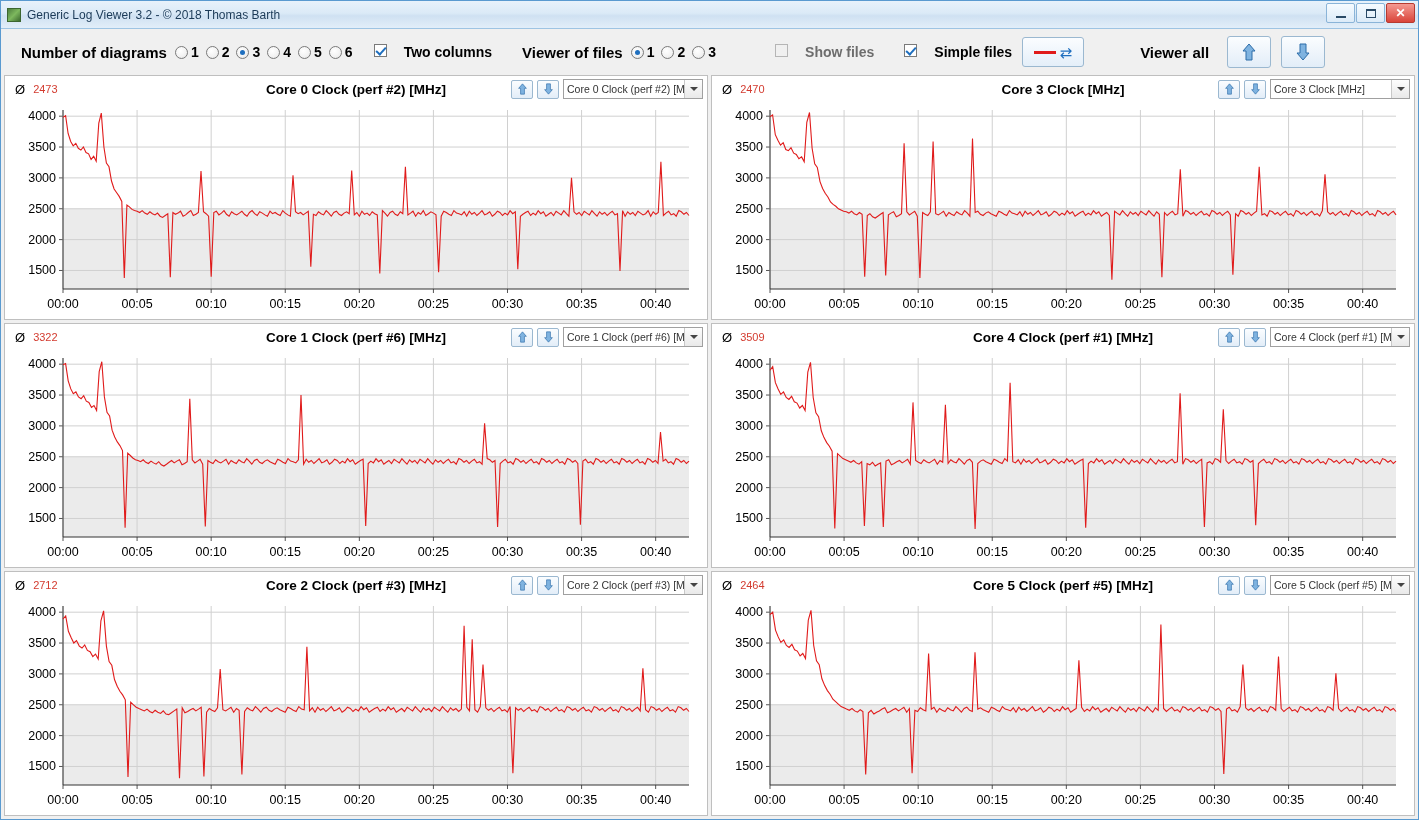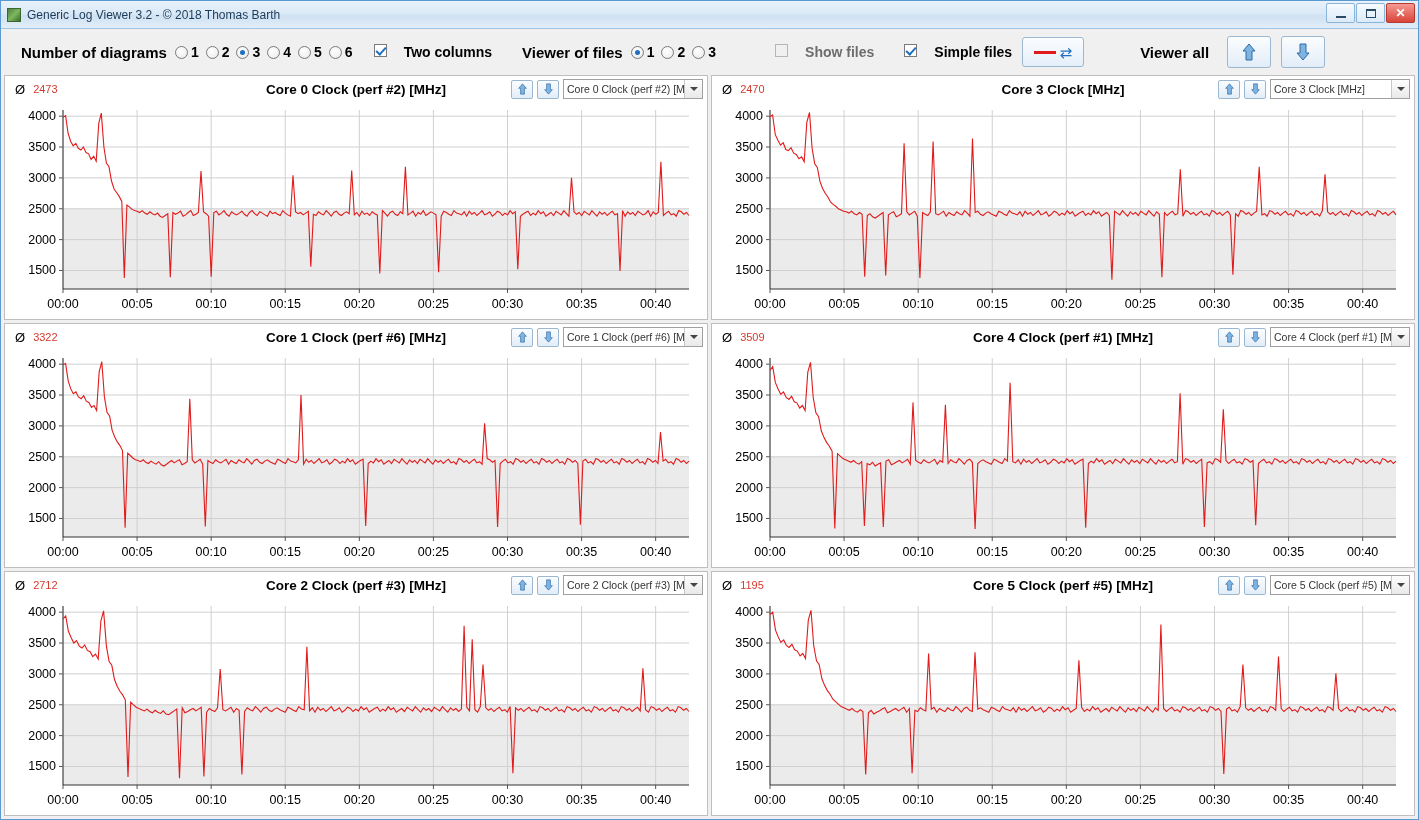--- a/index.html
+++ b/index.html
@@ -769,21 +769,21 @@
             <line x1="58" y1="8" x2="58" y2="187" stroke="#333" stroke-width="1"></line>
             <line x1="58" y1="187" x2="684" y2="187" stroke="#333" stroke-width="1"></line>
             <polyline points="58.0,21.0 60.7,17.9 63.4,33.3 66.1,39.5 68.8,45.0 71.5,42.6 74.3,48.1 77.0,50.0 79.7,46.9 82.4,52.4 85.1,53.7 87.8,58.6 90.5,56.1 93.2,61.1 95.9,22.8 98.6,12.9 101.4,48.1 104.1,63.6 106.8,67.3 109.5,81.5 112.2,88.2 114.9,93.2 117.6,96.9 120.3,101.8 123.0,179.0 125.7,104.3 128.5,106.8 131.2,109.2 133.9,110.5 136.6,111.7 139.3,112.9 142.0,111.1 144.7,113.5 147.4,114.8 150.1,112.3 152.8,114.2 155.6,115.4 158.3,112.9 161.0,116.0 163.7,116.6 166.4,114.8 169.1,112.9 171.8,111.1 174.5,180.2 177.2,109.8 179.9,114.8 182.7,113.5 185.4,111.7 188.1,110.5 190.8,112.9 193.5,111.1 196.2,109.2 198.9,178.4 201.6,114.2 204.3,110.5 207.0,112.3 209.8,113.5 212.5,109.8 215.2,71.0 217.9,111.7 220.6,112.9 223.3,111.1 226.0,109.2 228.7,114.2 231.4,110.5 234.1,112.3 236.9,176.5 239.6,113.5 242.3,109.8 245.0,111.7 247.7,112.9 250.4,108.6 253.1,111.1 255.8,114.2 258.5,110.5 261.2,109.2 264.0,112.3 266.7,113.5 269.4,111.1 272.1,109.8 274.8,111.7 277.5,112.9 280.2,114.2 282.9,109.2 285.6,110.5 288.3,112.3 291.1,113.5 293.8,108.6 296.5,111.1 299.2,111.7 301.9,48.7 304.6,112.9 307.3,109.8 310.0,114.2 312.7,109.2 315.4,112.3 318.2,110.5 320.9,113.5 323.6,111.1 326.3,108.6 329.0,112.9 331.7,111.7 334.4,109.8 337.1,114.2 339.8,112.3 342.5,109.2 345.3,110.5 348.0,113.5 350.7,111.1 353.4,112.9 356.1,108.6 358.8,111.7 361.5,109.8 364.2,114.2 366.9,112.3 369.6,110.5 372.4,109.2 375.1,113.5 377.8,111.1 380.5,112.9 383.2,108.6 385.9,111.7 388.6,109.8 391.3,114.2 394.0,112.3 396.7,110.5 399.5,113.5 402.2,109.2 404.9,111.1 407.6,112.9 410.3,108.6 413.0,111.7 415.7,114.2 418.4,109.8 421.1,112.3 423.8,110.5 426.6,113.5 429.3,109.2 432.0,111.1 434.7,112.9 437.4,108.6 440.1,111.7 442.8,114.2 445.5,109.8 448.2,112.3 450.9,110.5 453.7,113.5 456.4,111.1 459.1,27.8 461.8,109.2 464.5,112.9 467.2,41.3 469.9,111.7 472.6,114.2 475.3,108.6 478.0,66.6 480.8,109.8 483.5,112.3 486.2,110.5 488.9,113.5 491.6,111.1 494.3,109.2 497.0,112.9 499.7,111.7 502.4,114.2 505.1,108.6 507.9,175.3 510.6,109.8 513.3,112.3 516.0,110.5 518.7,113.5 521.4,111.1 524.1,109.2 526.8,112.9 529.5,111.7 532.2,114.2 535.0,108.6 537.7,109.8 540.4,112.3 543.1,110.5 545.8,113.5 548.5,111.1 551.2,109.2 553.9,112.9 556.6,111.7 559.3,114.2 562.1,108.6 564.8,109.8 567.5,112.3 570.2,110.5 572.9,113.5 575.6,111.1 578.3,109.2 581.0,112.9 583.7,111.7 586.4,114.2 589.2,108.6 591.9,109.8 594.6,112.3 597.3,110.5 600.0,113.5 602.7,111.1 605.4,109.2 608.1,112.9 610.8,111.7 613.5,114.2 616.3,108.6 619.0,109.8 621.7,112.3 624.4,110.5 627.1,113.5 629.8,111.1 632.5,109.2 635.2,112.9 637.9,70.3 640.6,111.7 643.4,114.2 646.1,108.6 648.8,109.8 651.5,112.3 654.2,110.5 656.9,113.5 659.6,111.1 662.3,109.2 665.0,112.9 667.7,111.7 670.5,114.2 673.2,108.6 675.9,109.8 678.6,112.3 681.3,110.5 684.0,113.5" fill="none" stroke="#e01b1b" stroke-width="1.1"></polyline>
           </svg>
         </div>
     </div>
 
     <div class="panel">
       <div class="panel-head">
         <span class="avg-mark">Ø</span>
-        <span class="avg-val">1195</span>
+        <span class="avg-val">2464</span>
         <span class="panel-title">Core 5 Clock (perf #5) [MHz]</span>
         <div class="head-right">
           <div class="mini-btn">
             <svg width="9" height="12" viewBox="0 0 14 18">
                 <path d="M7 1 L13 8 L10 8 L10 17 L4 17 L4 8 L1 8 Z" fill="#7fb3e0" stroke="#2c6ca8" stroke-width="1"></path>
               </svg>
           </div>
           <div class="mini-btn">
             <svg width="9" height="12" viewBox="0 0 14 18">
                 <path d="M7 17 L1 10 L4 10 L4 1 L10 1 L10 10 L13 10 Z" fill="#7fb3e0" stroke="#2c6ca8" stroke-width="1"></path>

